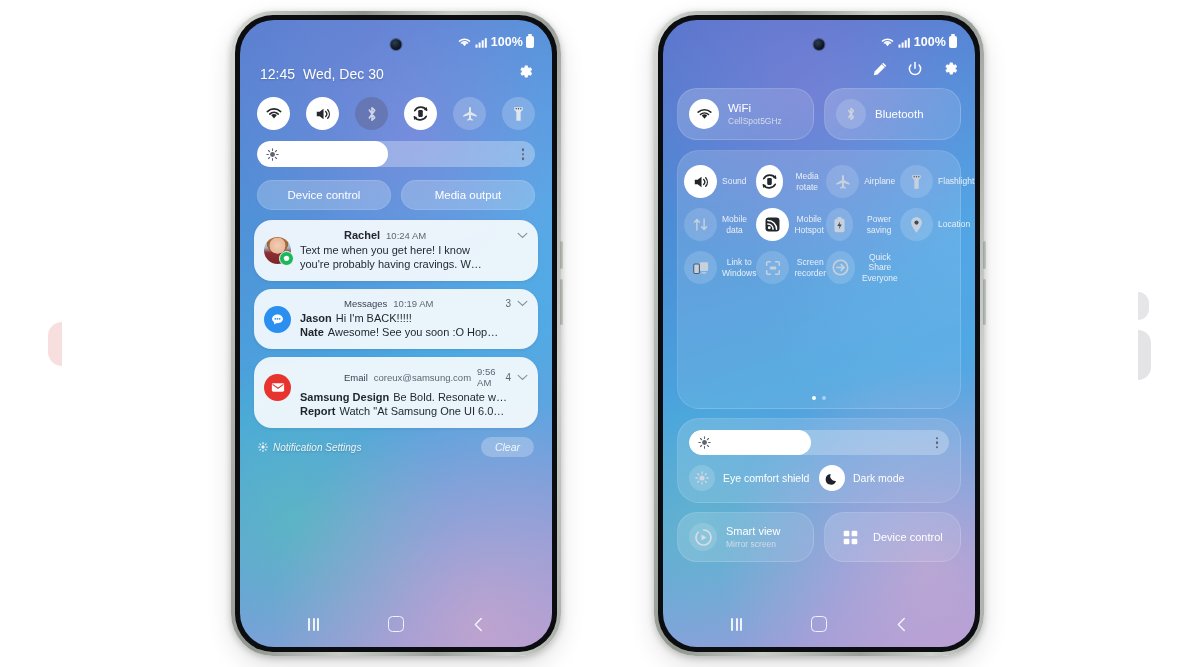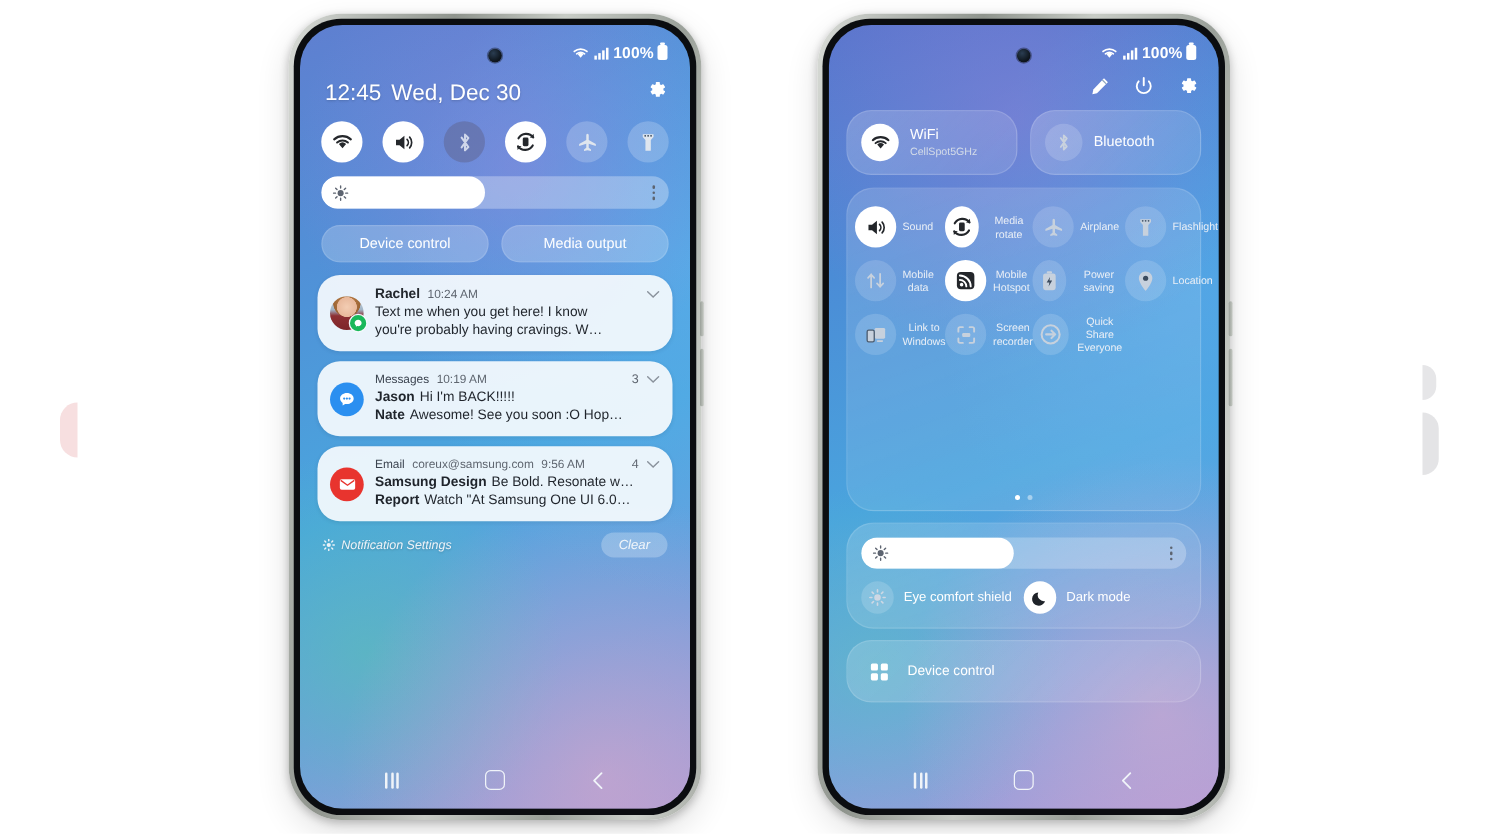--- a/index.html
+++ b/index.html
@@ -111,21 +111,21 @@
     width:4px;height:2px;background:#fff;border-radius:1px;
   }
 
   
   .qs-header {
     position: absolute; top: 43px; left: 20px; right: 18px;
     display: flex; align-items: center; justify-content: space-between;
     z-index: 5;
   }
   .clock-line {
-    color: #fff; font-size: 18px; font-weight: 500;
+    color: #fff; font-size: 14px; font-weight: 500;
     display: flex; gap: 8px; align-items: baseline;
     text-shadow: 0 1px 2px rgba(0,0,0,.18);
   }
   .clock-line .t { font-weight: 500; }
   .gear-btn { cursor: pointer; }
 
   .toggle-row {
     position: absolute; top: 77px; left: 17px; right: 17px;
     display: flex; justify-content: space-between; align-items: center;
     z-index: 5;
@@ -209,20 +209,21 @@
     display:flex;align-items:center;justify-content:center;
     color:#fff;
   }
   .av-ic.msg { background:#2b8ff0; }
   .av-ic.mail{ background:#e8342e; }
   .n-body { flex:1; min-width:0; }
   .n-top {
     display:flex; align-items:center; gap:6px;
     font-size: 9.5px; color:#5f6670;
     margin-bottom: 2px;
+    margin-left: 44px;
   }
   .n-top .app { color:#3c4450; }
   .n-top .app.bold { font-weight:700; font-size:11px; color:#22262c; }
   .n-count { margin-left:auto; font-size:10px; color:#5f6670; }
   .chev { color:#8a929c; display:flex; align-items:center; }
   .n-line {
     font-size: 11px; color:#1f242b; line-height:1.28;
     white-space: nowrap; overflow: hidden; text-overflow: ellipsis;
   }
   .n-line .sender { font-weight:700; margin-right:4px; }
@@ -843,20 +844,32 @@
                   <path d="M11.8 10.6A5.4 5.4 0 0 1 6 3.1a5.7 5.7 0 1 0 5.8 7.5z" fill="currentColor"></path>
                 </svg>
               </span>
               <span class="mode-lab">Dark mode</span>
             </div>
           </div>
         </div>
 
         <div class="bottom-row">
           <div class="bcard">
+            <span class="bc-ic">
+              <svg width="19" height="19" viewBox="0 0 20 20">
+                <path d="M10 2.1a7.9 7.9 0 1 1-5.6 2.3" stroke="currentColor" stroke-width="1.6" fill="none" stroke-linecap="round"></path>
+                <path d="M7.9 6.9 13.2 10l-5.3 3.1z" fill="currentColor"></path>
+              </svg>
+            </span>
+            <span class="bc-txt">
+              <div class="t1">Smart view</div>
+              <div class="t2">Mirror screen</div>
+            </span>
+          </div>
+          <div class="bcard">
             <span class="bc-ic plain">
               <svg width="17" height="17" viewBox="0 0 18 18">
                 <rect x="1.8" y="1.8" width="6" height="6" rx="1.3" fill="#fff"></rect>
                 <rect x="10.2" y="1.8" width="6" height="6" rx="1.3" fill="#fff"></rect>
                 <rect x="1.8" y="10.2" width="6" height="6" rx="1.3" fill="#fff"></rect>
                 <rect x="10.2" y="10.2" width="6" height="6" rx="1.3" fill="#fff"></rect>
               </svg>
             </span>
             <span class="bc-txt">
               <div class="t1">Device control</div>

